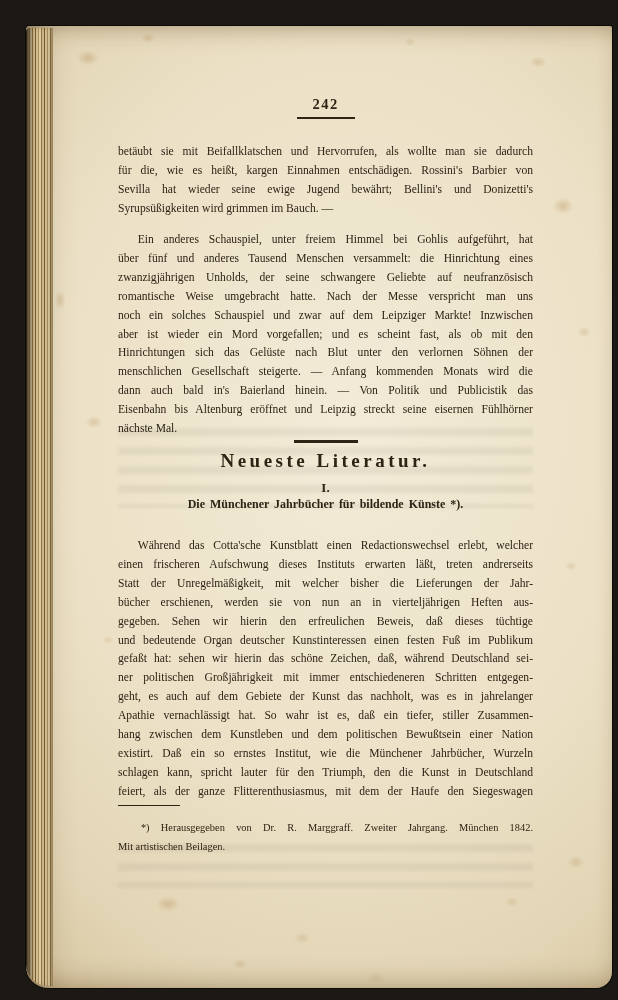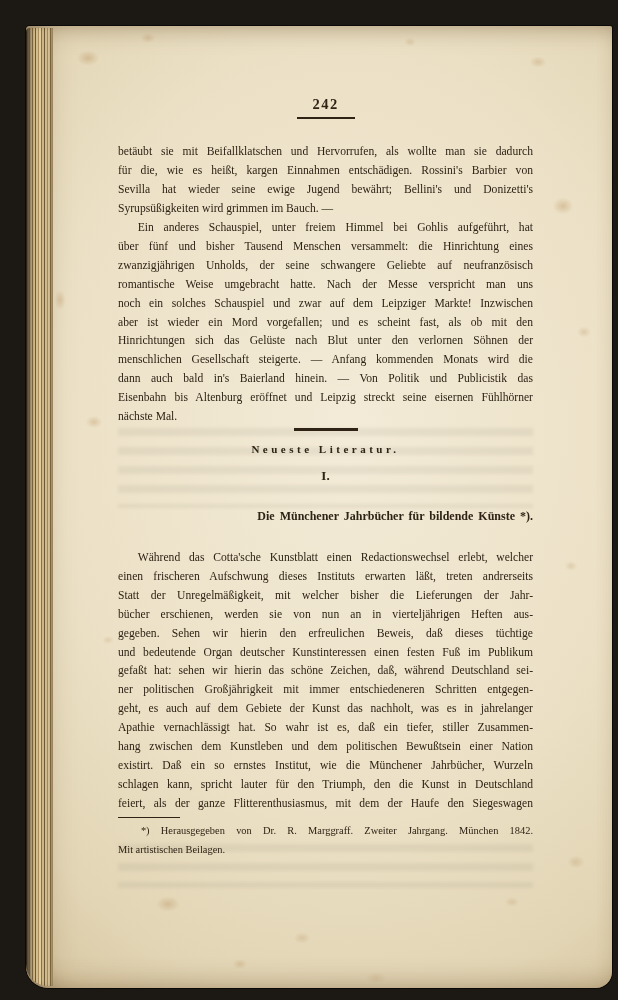--- a/index.html
+++ b/index.html
@@ -74,40 +74,40 @@
   .content {
     position:absolute; left:92px; top:0; width:415px;
     color: var(--ink, #2e2315);
     font-size:11.6px; line-height:18.9px;
   }
 
   .pagenum-wrap { margin-top:70px; text-align:center; }
   .pagenum { display:inline-block; font-weight:bold; font-size:14.5px; line-height:17px; letter-spacing:1.5px; }
   .pagenum-rule { width:58px; height:2.5px; background:var(--ink,#2e2315); margin:1px auto 0; }
 
-  .para { text-align:justify; }
+  .para { text-align:justify;margin-top:12px; }
   .p-first { margin-top:24px; }
 
   .tline { text-align:justify; text-align-last:justify; }
   .tline.no-just-last { text-align-last:left; }
   .tline.indented { text-indent:1.7em; }
 
   .section-rule { width:64px; height:3px; background:var(--ink,#2e2315); margin:1px auto 8px; }
 
   .heading {
     margin:9px 0 0; text-align:center;
-    font-size:11px; font-weight:bold; letter-spacing:3.5px; line-height:18px;
+    font-size:19px; font-weight:bold; letter-spacing:3.5px; line-height:18px;
   }
   .numeral { margin-top:10px; text-align:center; font-size:13px; font-weight:bold; line-height:16px; }
-  .article-title { margin-top:24px; text-align:right; font-size:12px; font-weight:bold; line-height:16px; word-spacing:2px; }
+  .article-title { margin-top:0; text-align:center; font-size:12px; font-weight:bold; line-height:16px; word-spacing:2px; }
 
   .article-para { margin-top:25px; }
 
   .footnote-rule { width:62px; height:1.8px; background:var(--ink,#2e2315); margin-top:3px; }
-  .footnote { margin-top:4px; font-size:10.4px; line-height:18.5px; }
+  .footnote { margin-top:13px; font-size:10.4px; line-height:18.5px; }
   .footnote .tline.indented { text-indent:2.2em; }
 </style>
 </head>
 <body style="--scan-bg: #1c1813; --paper: #ece1c6; --paper-hi: #f3ebd8; --paper-sh: #d8c7a2; --ink: #2e2315;">
 
 <div class="scan">
   <div class="page">
     <div class="edge-stack"></div>
     <div class="foxing"></div>
     <div class="bleed bleed-a"></div>
@@ -122,21 +122,21 @@
 
       <div class="para p-first">
           <div class="tline">betäubt sie mit Beifallklatschen und Hervorrufen, als wollte man sie dadurch</div>
           <div class="tline">für die, wie es heißt, kargen Einnahmen entschädigen. Rossini's Barbier von</div>
           <div class="tline">Sevilla hat wieder seine ewige Jugend bewährt; Bellini's und Donizetti's</div>
           <div class="tline no-just-last">Syrupsüßigkeiten wird grimmen im Bauch. —</div>
         </div>
 
       <div class="para">
           <div class="tline indented">Ein anderes Schauspiel, unter freiem Himmel bei Gohlis aufgeführt, hat</div>
-          <div class="tline">über fünf und bisher Tausend Menschen versammelt: die Hinrichtung eines</div>
+          <div class="tline">über fünf und anderes Tausend Menschen versammelt: die Hinrichtung eines</div>
           <div class="tline">zwanzigjährigen Unholds, der seine schwangere Geliebte auf neufranzösisch</div>
           <div class="tline">romantische Weise umgebracht hatte. Nach der Messe verspricht man uns</div>
           <div class="tline">noch ein solches Schauspiel und zwar auf dem Leipziger Markte! Inzwischen</div>
           <div class="tline">aber ist wieder ein Mord vorgefallen; und es scheint fast, als ob mit den</div>
           <div class="tline">Hinrichtungen sich das Gelüste nach Blut unter den verlornen Söhnen der</div>
           <div class="tline">menschlichen Gesellschaft steigerte. — Anfang kommenden Monats wird die</div>
           <div class="tline">dann auch bald in's Baierland hinein. — Von Politik und Publicistik das</div>
           <div class="tline">Eisenbahn bis Altenburg eröffnet und Leipzig streckt seine eisernen Fühlhörner</div>
           <div class="tline no-just-last">nächste Mal.</div>
         </div>

